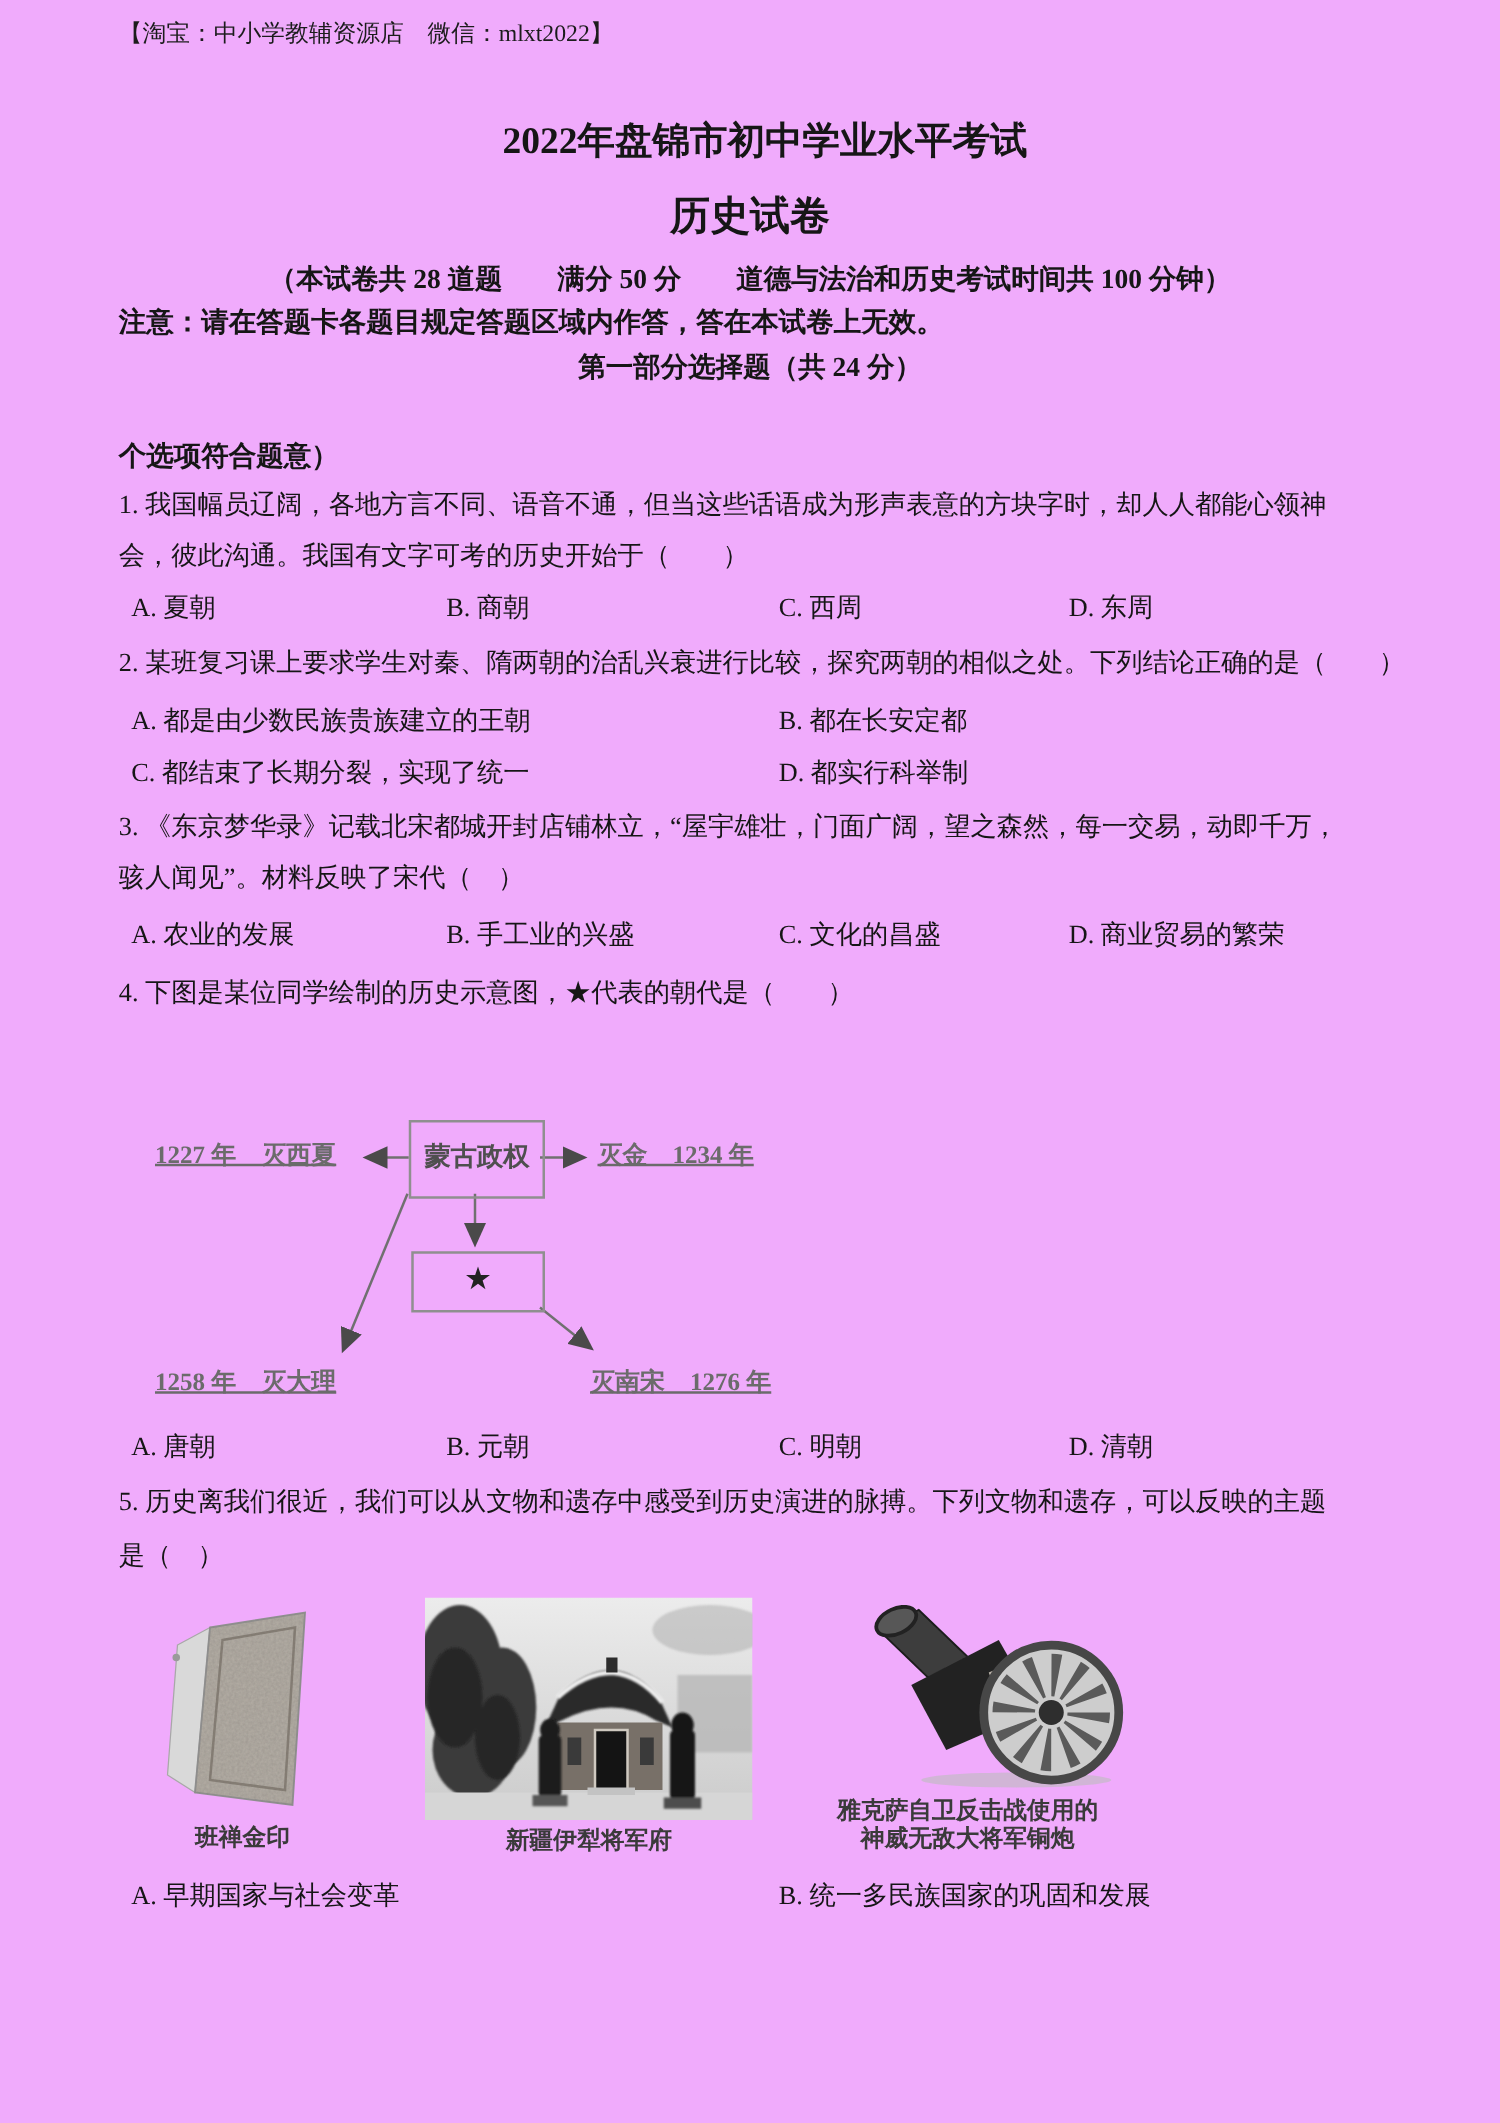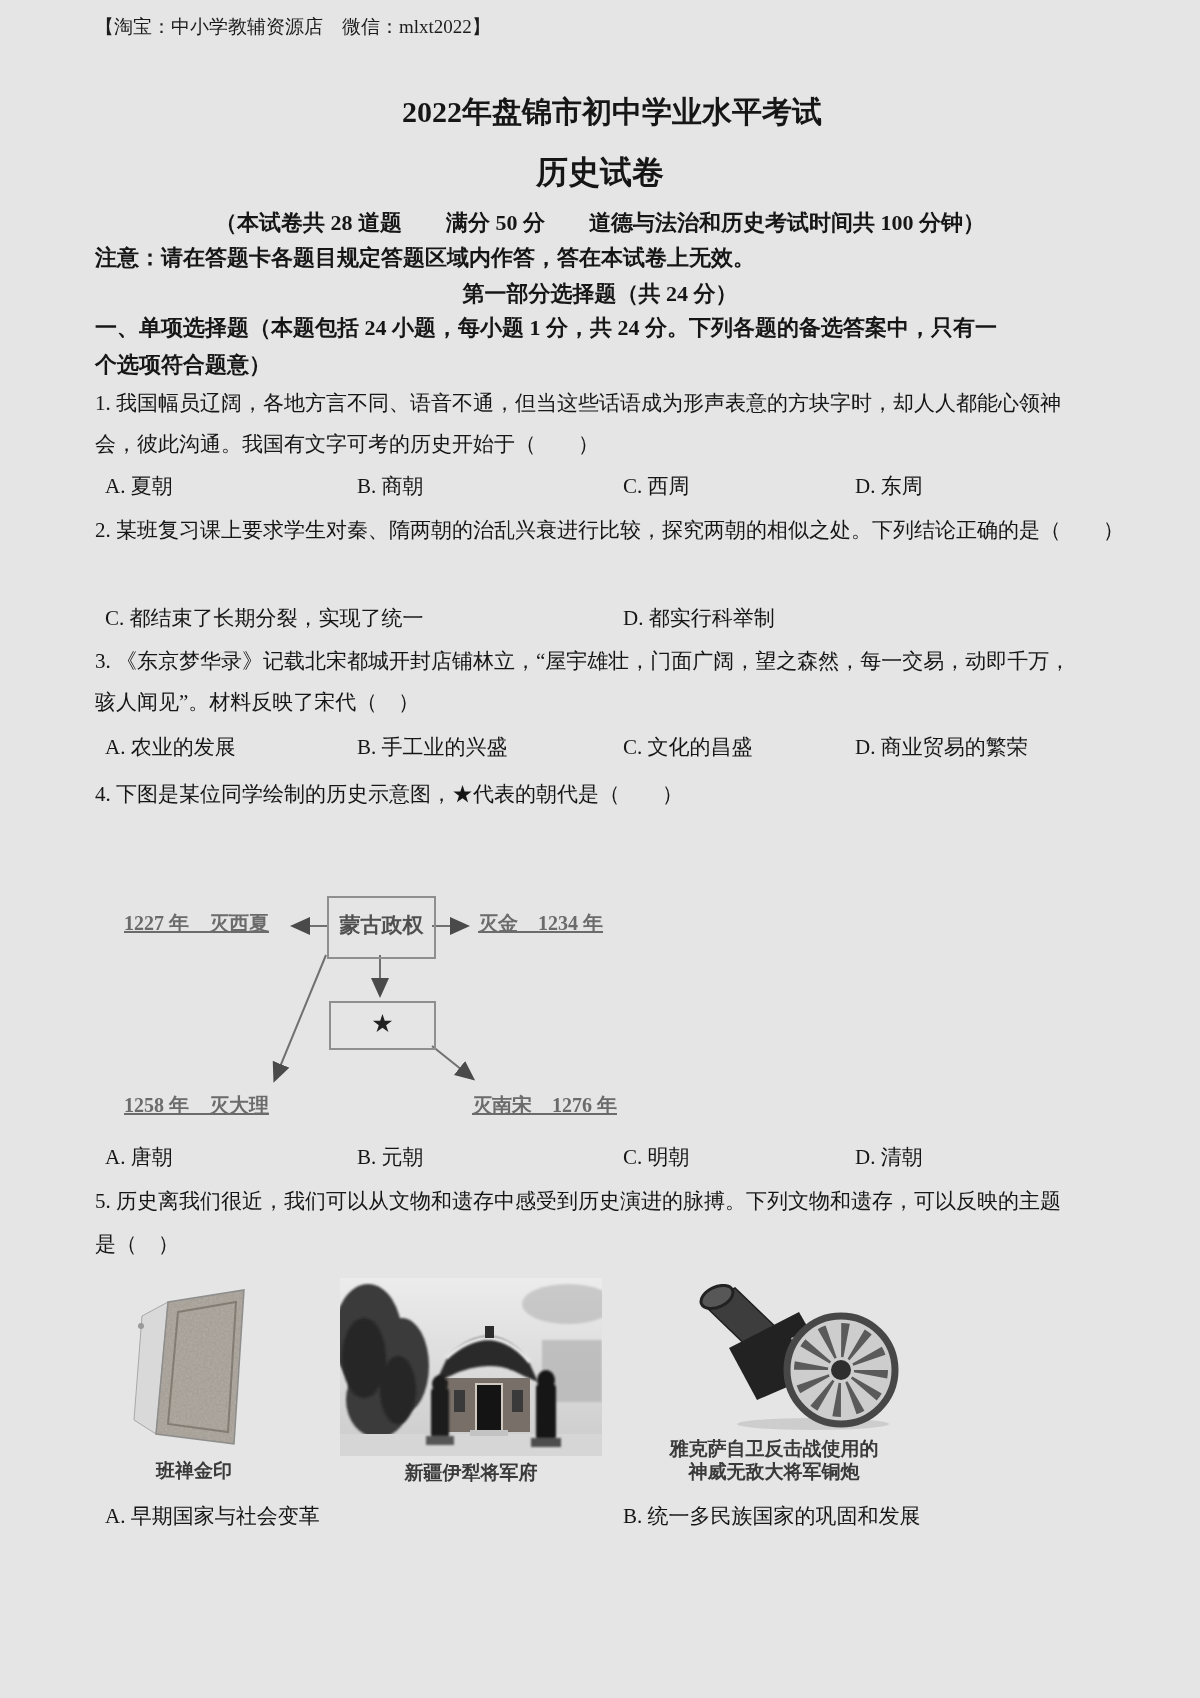--- a/index.html
+++ b/index.html
@@ -1,16 +1,16 @@
 <!DOCTYPE html>
 <html><head>
 <meta charset="utf-8">
 <style>
   html,body{margin:0;padding:0;background:#ffffff;}
-  .page{position:relative;width:1200px;height:1698px;background:#e5e5e5;overflow:hidden;
+  .page{position:relative;width:1200px;height:1698px;background:#f0abfc;overflow:hidden;
         font-family:"Liberation Serif","DejaVu Serif",serif;color:#161616;}
   .abs{position:absolute;white-space:nowrap;}
   .t{font-size:21px;line-height:1.25;}
   .b{font-weight:bold;}
   .center{left:0;right:0;text-align:center;}
   .wm{font-size:19px;color:#1c1c1c;}
   .title{font-size:30px;margin-left:24px;}
   .subtitle{font-size:32px;}
   .h2{font-size:22px;}
   .optrow{position:absolute;left:95px;width:1010px;height:30px;}
@@ -34,33 +34,36 @@
 
 <div class="page">
 
   <div class="abs wm" style="left:95px;top:14px;">【淘宝：中小学教辅资源店　微信：mlxt2022】</div>
 
   <div class="abs center title b" style="top:92px;">2022年盘锦市初中学业水平考试</div>
   <div class="abs center subtitle b" style="top:151px;">历史试卷</div>
   <div class="abs center h2 b" style="top:208px;">（本试卷共 28 道题　　满分 50 分　　道德与法治和历史考试时间共 100 分钟）</div>
   <div class="abs h2 b" style="left:95px;top:243px;">注意：请在答题卡各题目规定答题区域内作答，答在本试卷上无效。</div>
   <div class="abs center h2 b" style="top:279px;">第一部分选择题（共 24 分）</div>
-  <div class="abs h2 b" style="left:95px;top:313px;">一、单项选择题（本题包括 24 小题，每小题 1 分，共 24 分。下列各题的备选答案中，只有一</div>
   <div class="abs h2 b" style="left:95px;top:350px;">个选项符合题意）</div>
 
   <div class="abs t" style="left:95px;top:390px;">1. 我国幅员辽阔，各地方言不同、语音不通，但当这些话语成为形声表意的方块字时，却人人都能心领神</div>
   <div class="abs t" style="left:95px;top:431px;">会，彼此沟通。我国有文字可考的历史开始于（　　）</div>
   <div class="optrow" style="top:472px;">
     <span class="c1">A. 夏朝</span>
     <span class="c2">B. 商朝</span>
     <span class="c3">C. 西周</span>
     <span class="c4">D. 东周</span>
   </div>
 
   <div class="abs t" style="left:95px;top:517px;">2. 某班复习课上要求学生对秦、隋两朝的治乱兴衰进行比较，探究两朝的相似之处。下列结论正确的是（　　）</div>
+  <div class="optrow" style="top:562px;">
+    <span class="c1">A. 都是由少数民族贵族建立的王朝</span>
+    <span class="c3">B. 都在长安定都</span>
+  </div>
   <div class="optrow" style="top:604px;">
     <span class="c1">C. 都结束了长期分裂，实现了统一</span>
     <span class="c3">D. 都实行科举制</span>
   </div>
 
   <div class="abs t" style="left:95px;top:648px;">3. 《东京梦华录》记载北宋都城开封店铺林立，“屋宇雄壮，门面广阔，望之森然，每一交易，动即千万，</div>
   <div class="abs t" style="left:95px;top:689px;">骇人闻见”。材料反映了宋代（　）</div>
   <div class="optrow" style="top:733px;">
     <span class="c1">A. 农业的发展</span>
     <span class="c2">B. 手工业的兴盛</span>

